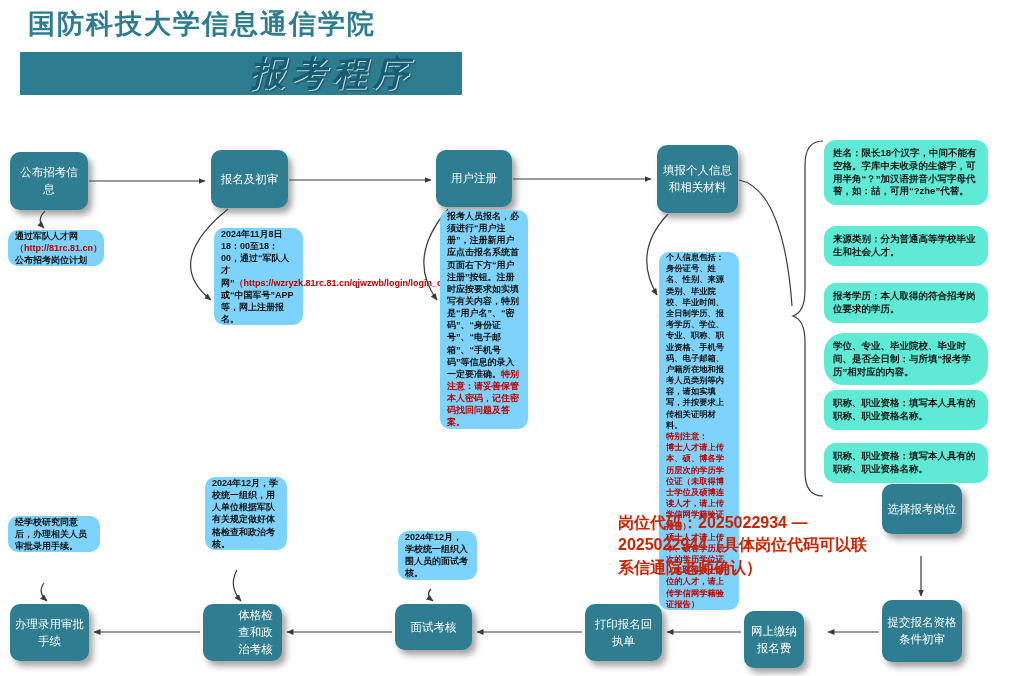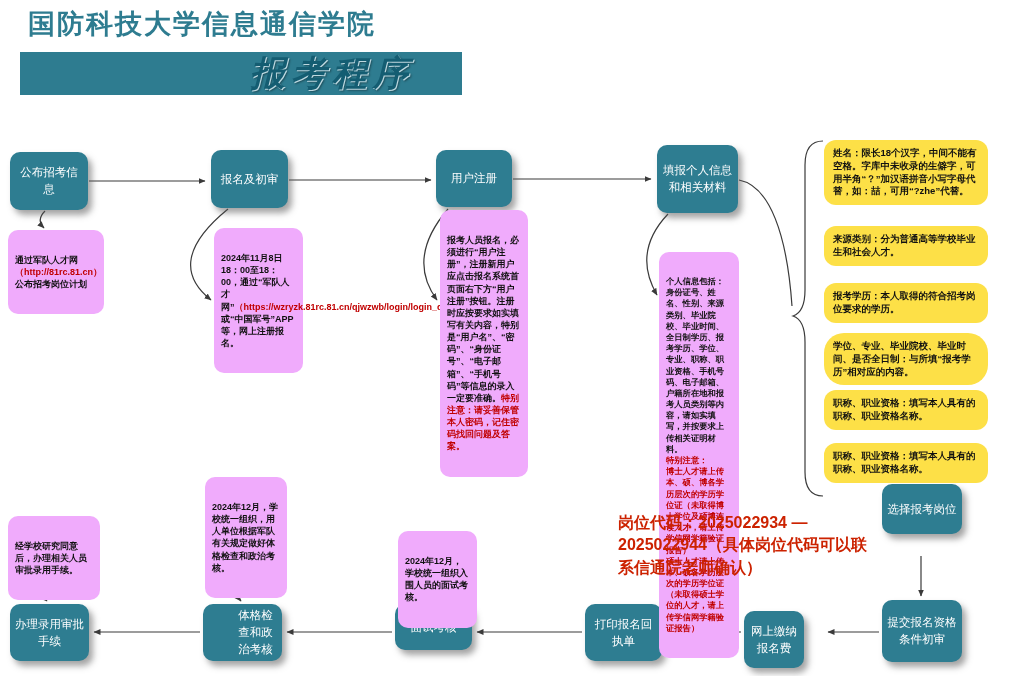--- a/index.html
+++ b/index.html
@@ -20,26 +20,26 @@
     color:#145d72;letter-spacing:6px;
     text-shadow:1px 1px 0 #bcd8e0, 2px 2px 2px rgba(0,0,0,0.35);
   }
   .node{
     background:#2e7d91;color:#ffffff;border-radius:10px;
     box-shadow:4px 5px 6px rgba(90,90,90,0.55);
     display:flex;align-items:center;justify-content:center;text-align:center;
     font-size:11.5px;line-height:1.45;padding:3px 5px;box-sizing:border-box;
   }
   .note{
-    background:#f0abfc;border-radius:10px;padding:24px 7px;box-sizing:border-box;
+    background:#7dd3fc;border-radius:10px;padding:0 7px;box-sizing:border-box;
     font-size:9px;line-height:1.35;color:#111111;font-weight:600;
   }
   .note .red{color:#c00000;}
   .info{
-    background:#fde047;border-radius:12px;padding:7px 9px;box-sizing:border-box;
+    background:#5eead4;border-radius:12px;padding:7px 9px;box-sizing:border-box;
     font-size:9.5px;line-height:1.35;color:#111111;font-weight:600;
     left:824px;width:164px;
   }
   .pos-code{
     left:618px;top:512px;width:258px;color:#cc2200;font-size:16px;
     font-weight:bold;line-height:1.4;
   }
   svg.flow{position:absolute;left:0;top:0;pointer-events:none;}
   .arrow{stroke:#3a3a3a;stroke-width:1.2;fill:none;}
 </style>

